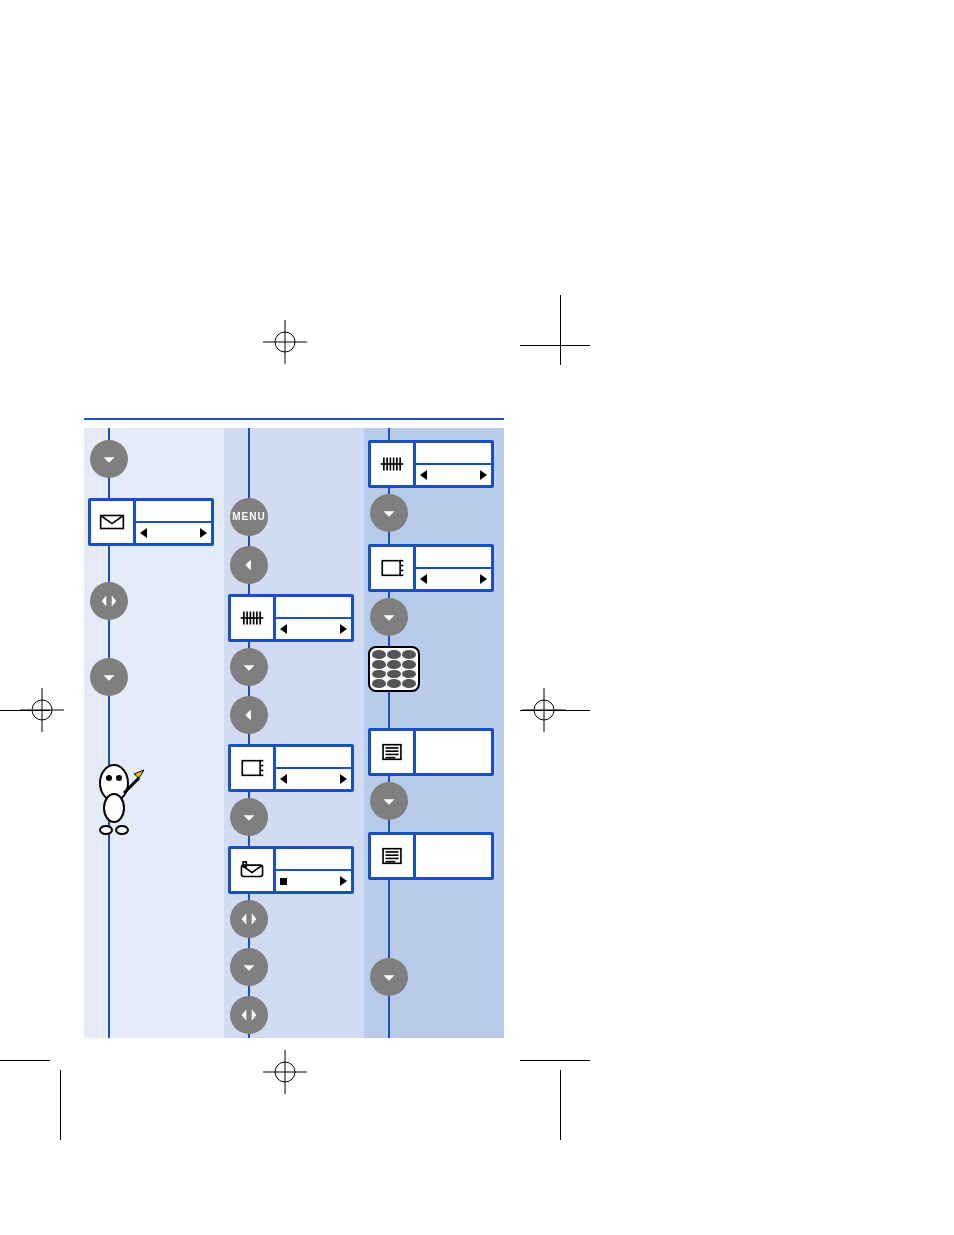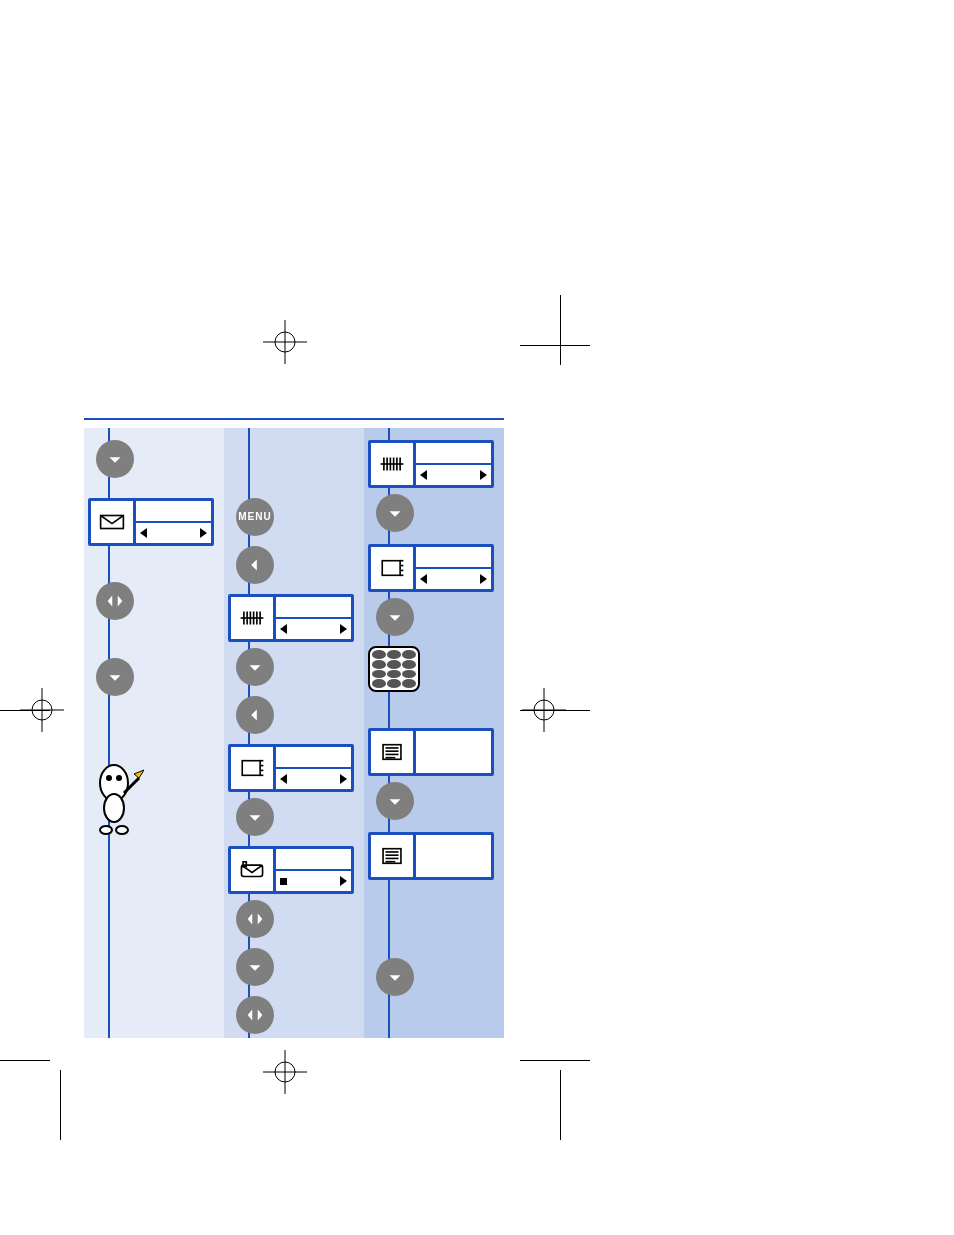--- a/index.html
+++ b/index.html
@@ -14,21 +14,21 @@
   
   .content{position:absolute;left:84px;top:418px;width:420px}
   .titlebar{border-top:2px solid #1a4fbf;margin-bottom:8px}
   .cols{display:flex;height:610px}
   .col{flex:1;position:relative}
   .c1{background:#e6ecf7}
   .c2{background:#d1dcf2}
   .c3{background:#b9cbeb}
   .stem{position:absolute;left:24px;top:0;bottom:0;width:2px;background:#1a4fbf}
   .node{
-    position:absolute;left:12px;width:38px;height:38px;border-radius:50%;
+    position:absolute;left:6px;width:38px;height:38px;border-radius:50%;
     background:#7f7f7f;display:flex;align-items:center;justify-content:center;
   }
   .node svg{width:22px;height:22px}
   .menu-label{font:700 10px/1 Arial;color:#fff;letter-spacing:1px}
   .keypad{position:absolute;left:4px;width:44px;height:38px;background:#fff;border:2px solid #000;border-radius:8px;
           display:grid;grid-template-columns:repeat(3,1fr);grid-template-rows:repeat(4,1fr);padding:2px;gap:1px}
   .keypad div{background:#555;border-radius:50%}
   .card{
     position:absolute;left:4px;width:120px;height:42px;
     background:#fff;border:3px solid #1a4fbf;border-radius:2px;

